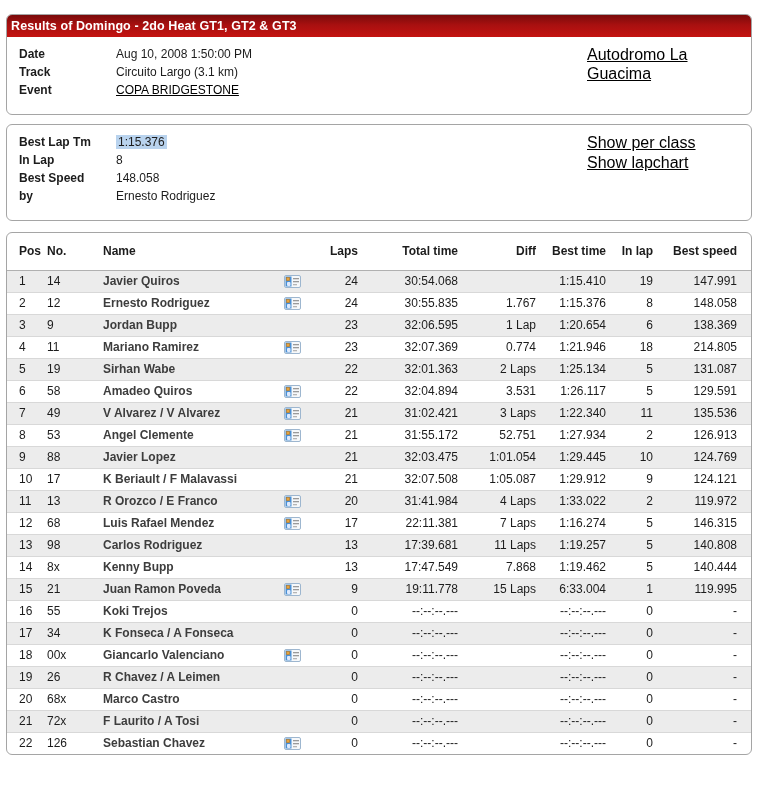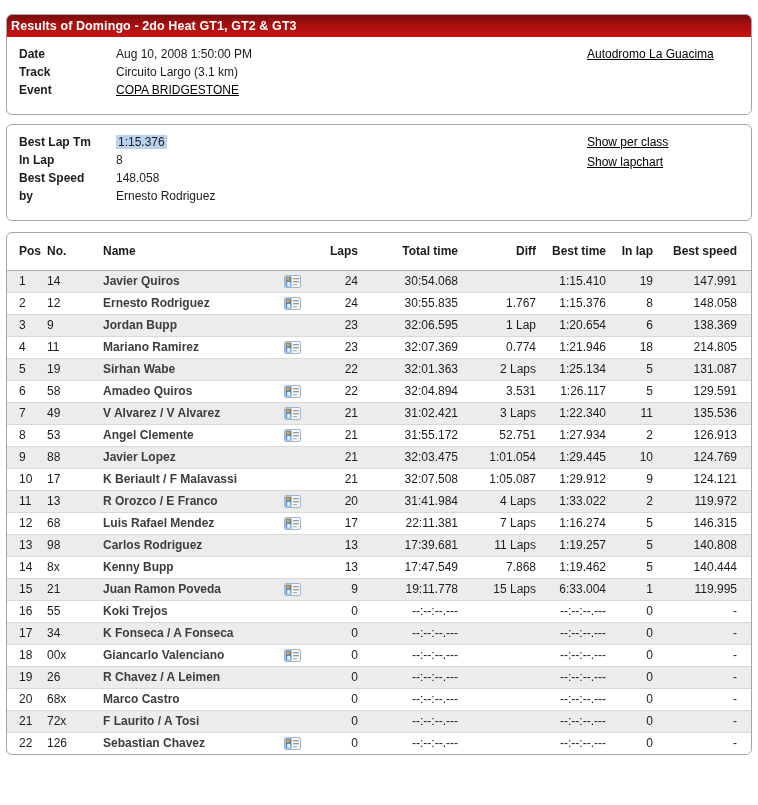--- a/index.html
+++ b/index.html
@@ -25,21 +25,21 @@
   .panel-header{
     background:linear-gradient(180deg,var(--header_red_dark) 0%,var(--header_red_mid) 45%,var(--header_red_bright) 100%);
     color:#fff;font-weight:bold;font-size:12.5px;line-height:14px;
     padding:4px 12px 4px 4px;letter-spacing:.1px;
   }
   .panel-body{position:relative;padding:8px 12px 15px 12px;font-size:12px;}
   .field-row{display:flex;line-height:18px;}
   .field-label{width:97px;font-weight:bold;flex:0 0 97px;}
   .field-value{flex:1;}
   .link{color:#000;text-decoration:underline;cursor:pointer;}
-  .right-links{position:absolute;top:8px;right:14px;width:150px;text-align:left;line-height:19px;font-size:12px;}
+  .right-links{position:absolute;top:8px;right:14px;width:150px;text-align:left;line-height:19px;font-size:16px;}
   .right-links div{margin-bottom:1px;}
   .hl{background:var(--highlight_blue);padding:0 2px;}
   #panel-results{margin-top:14px;}
   #panel-bestlap{margin-top:9px;}
   #panel-classification{margin-top:11px;}
   table{border-collapse:collapse;table-layout:fixed;width:744px;font-size:12px;}
   th,td{overflow:hidden;white-space:nowrap;vertical-align:middle;}
   thead th{font-weight:bold;height:37px;border-bottom:1px solid var(--header_divider);text-align:right;padding:0 2px;}
   thead th.al{text-align:left;}
   tbody td{height:22px;text-align:right;padding:0 2px;}

